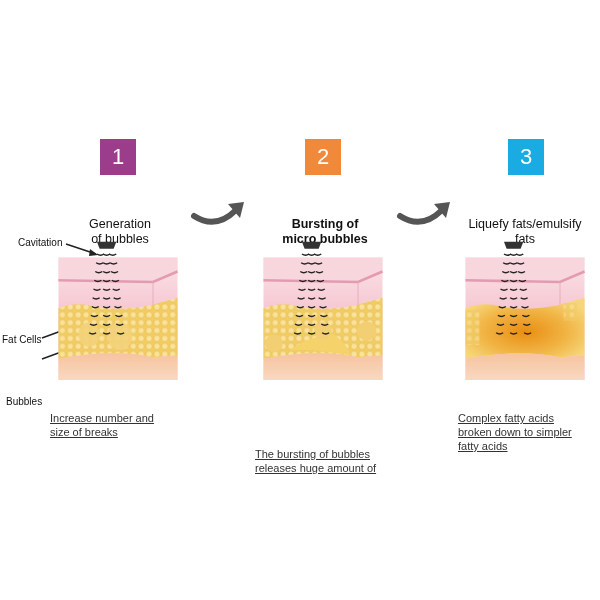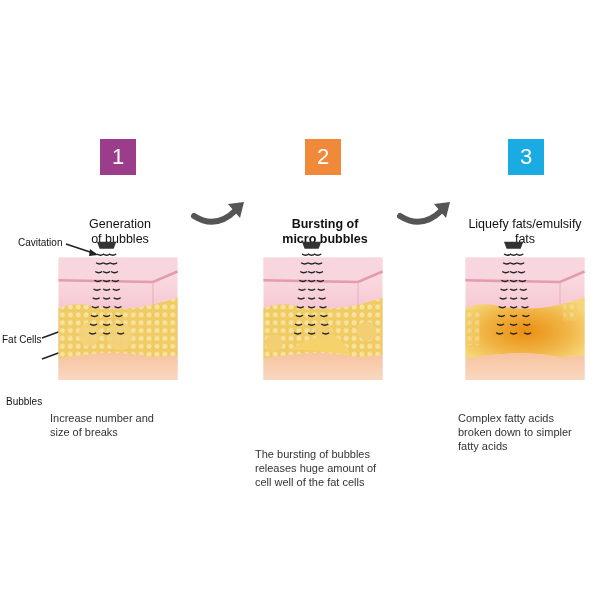--- a/index.html
+++ b/index.html
@@ -1,20 +1,20 @@
 <!DOCTYPE html>
 <html><head>
 <meta charset="utf-8">
 <style>
   html,body{margin:0;padding:0;background:#ffffff;}
   body{width:600px;height:600px;position:relative;overflow:hidden;font-family:"Liberation Sans",sans-serif;color:#222;}
   .abs{position:absolute;}
   .numbox{width:36px;height:36px;color:#fff;font-size:22px;line-height:36px;text-align:center;}
   .title{font-size:12.5px;line-height:15px;text-align:center;color:#111;margin-top:21px;}
-  .desc{font-size:11px;line-height:14px;color:#333;}
+  .desc{font-size:11px;line-height:14px;color:#333;text-decoration:underline;}
   .label{font-size:10px;color:#111;}
   .panel{width:136px;height:140px;}
 </style>
 </head>
 <body>
 
 <svg width="0" height="0" style="position:absolute">
   <defs>
     <linearGradient id="skinGrad" x1="0" y1="0" x2="0" y2="1">
       <stop offset="0" stop-color="#fbe3e6"></stop>
@@ -224,19 +224,18 @@
   </g>
 </svg>
 
 <div class="abs desc" style="left:50px;top:411px;width:140px;">
   <div>Increase number and</div>
   <div>size of breaks</div>
 </div>
 <div class="abs desc" style="left:255px;top:411px;width:150px;margin-top:36px;">
   <div>The bursting of bubbles</div>
   <div>releases huge amount of</div>
-  <div>cell well of the fat cells</div>
 </div>
 <div class="abs desc" style="left:458px;top:411px;width:140px;">
   <div>Complex fatty acids</div>
   <div>broken down to simpler</div>
   <div>fatty acids</div>
 </div>
 
 </body></html>

